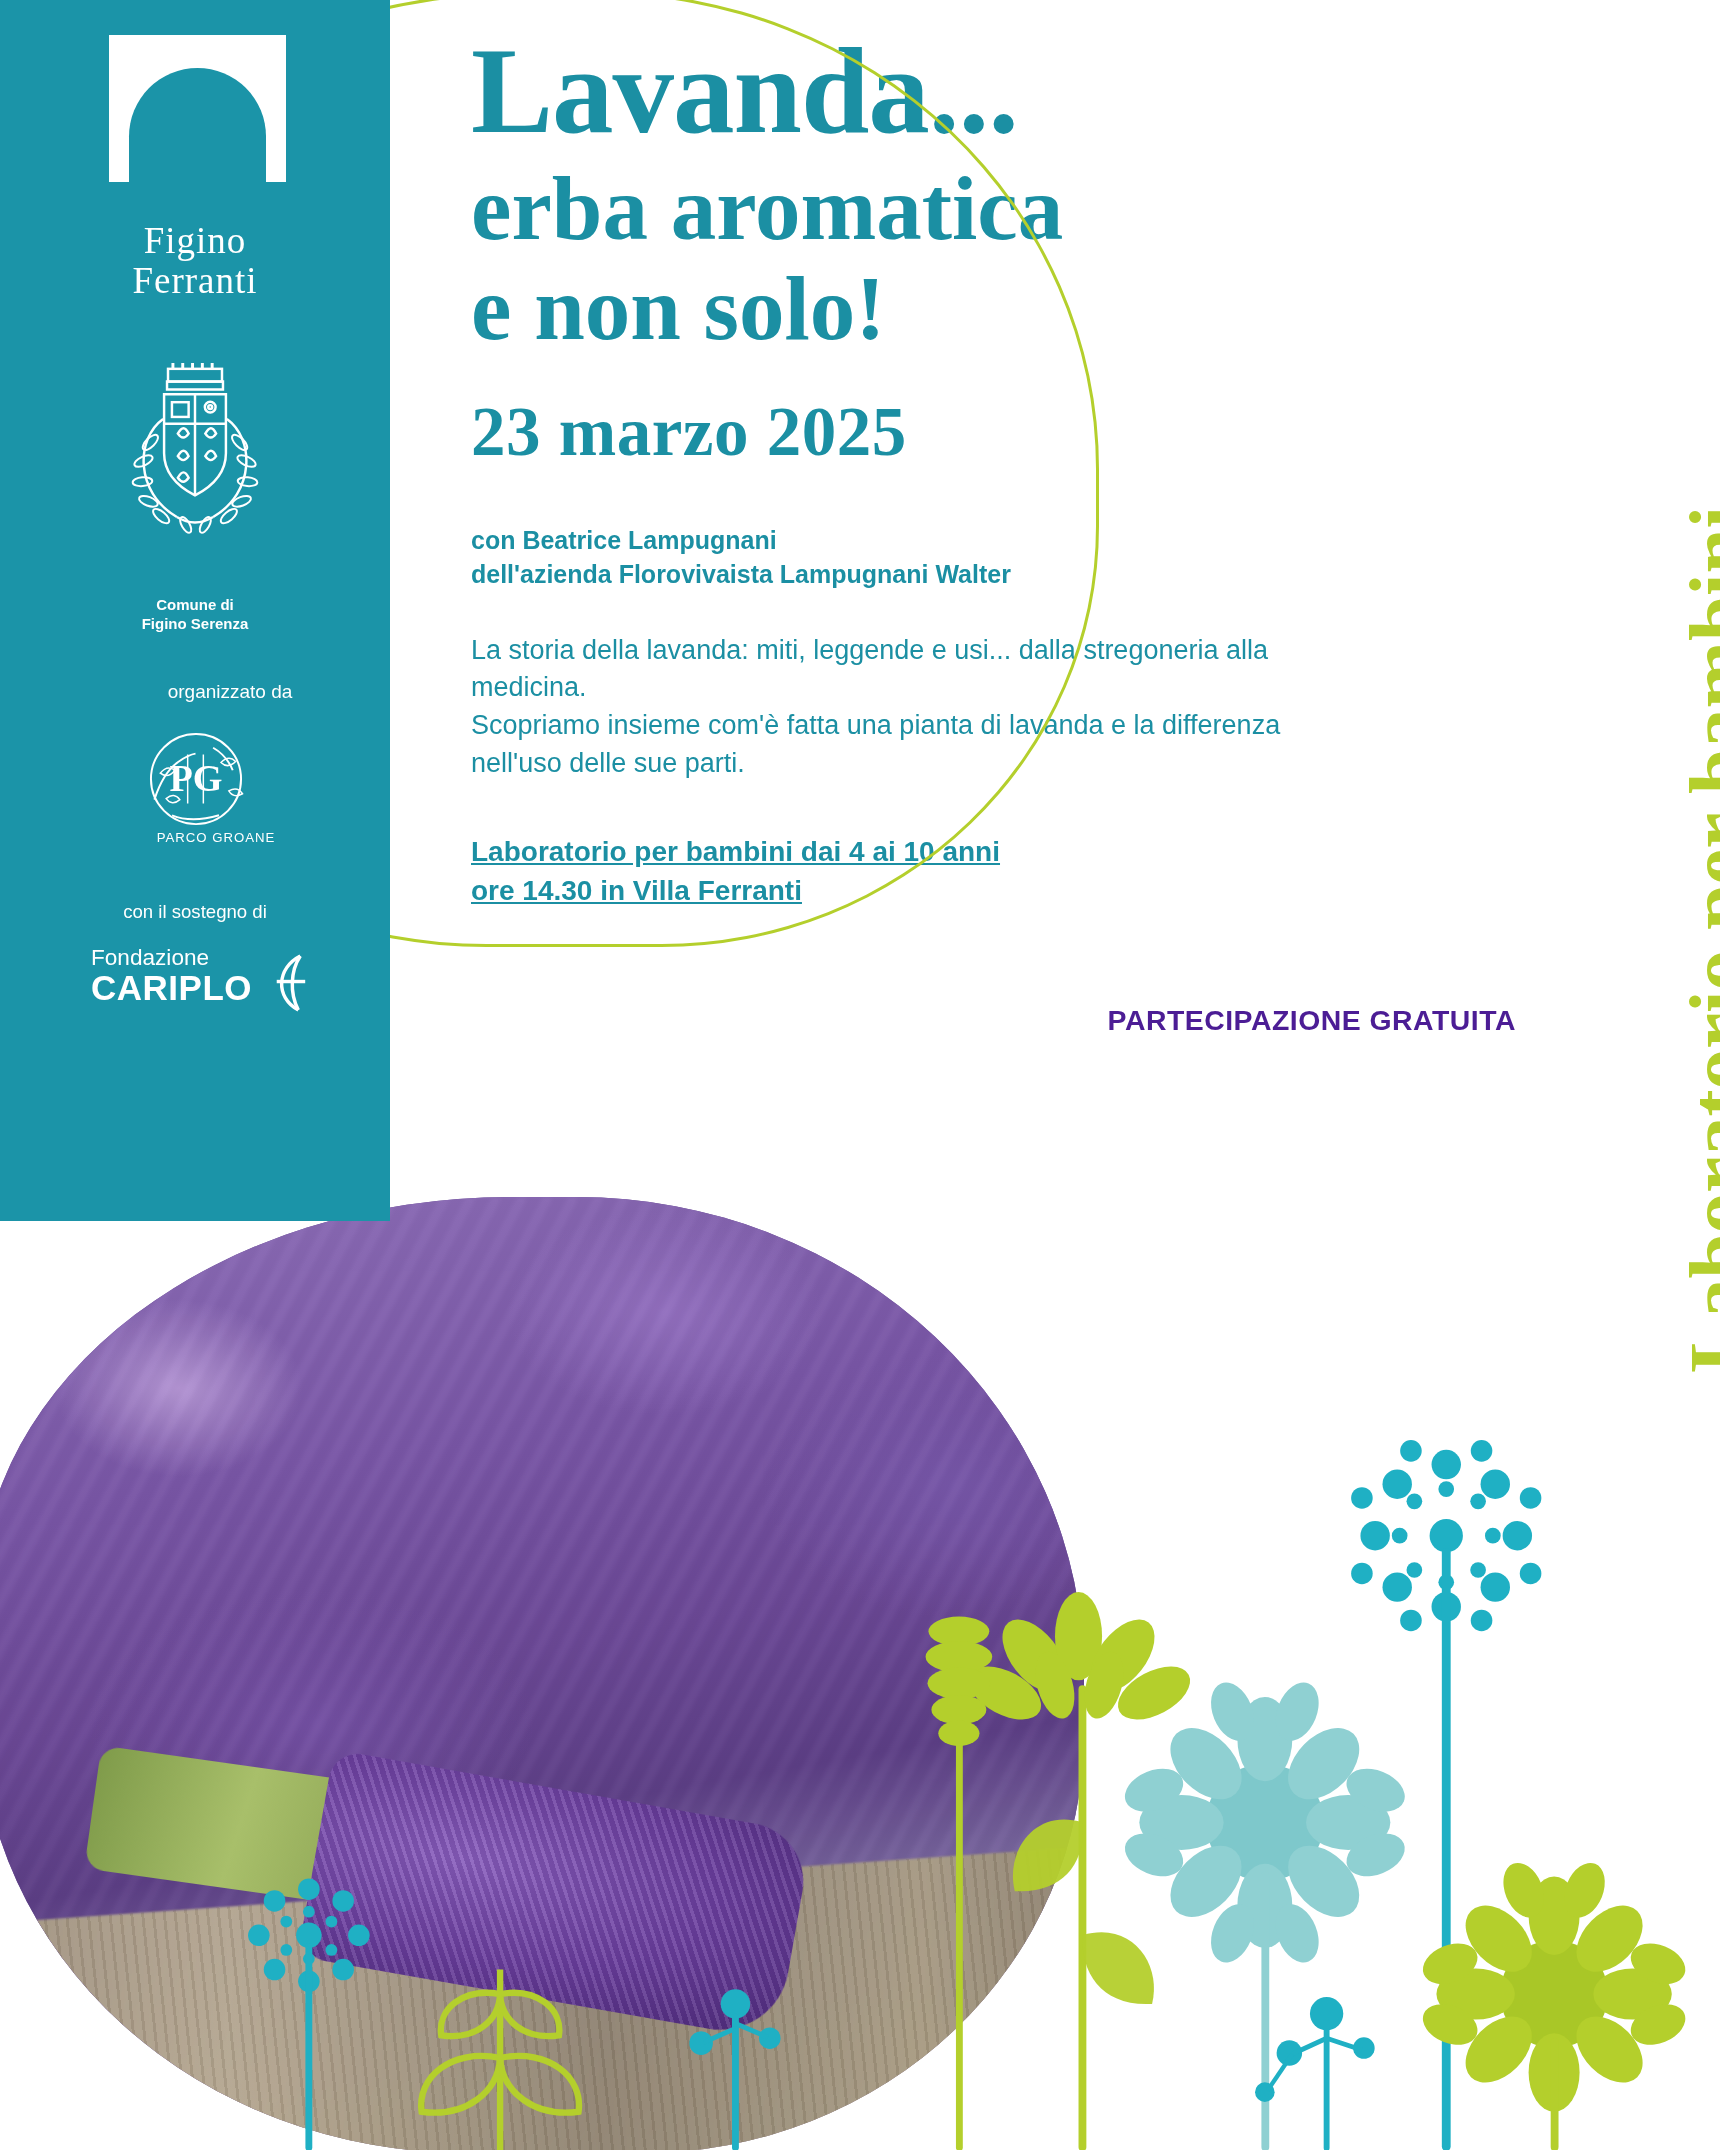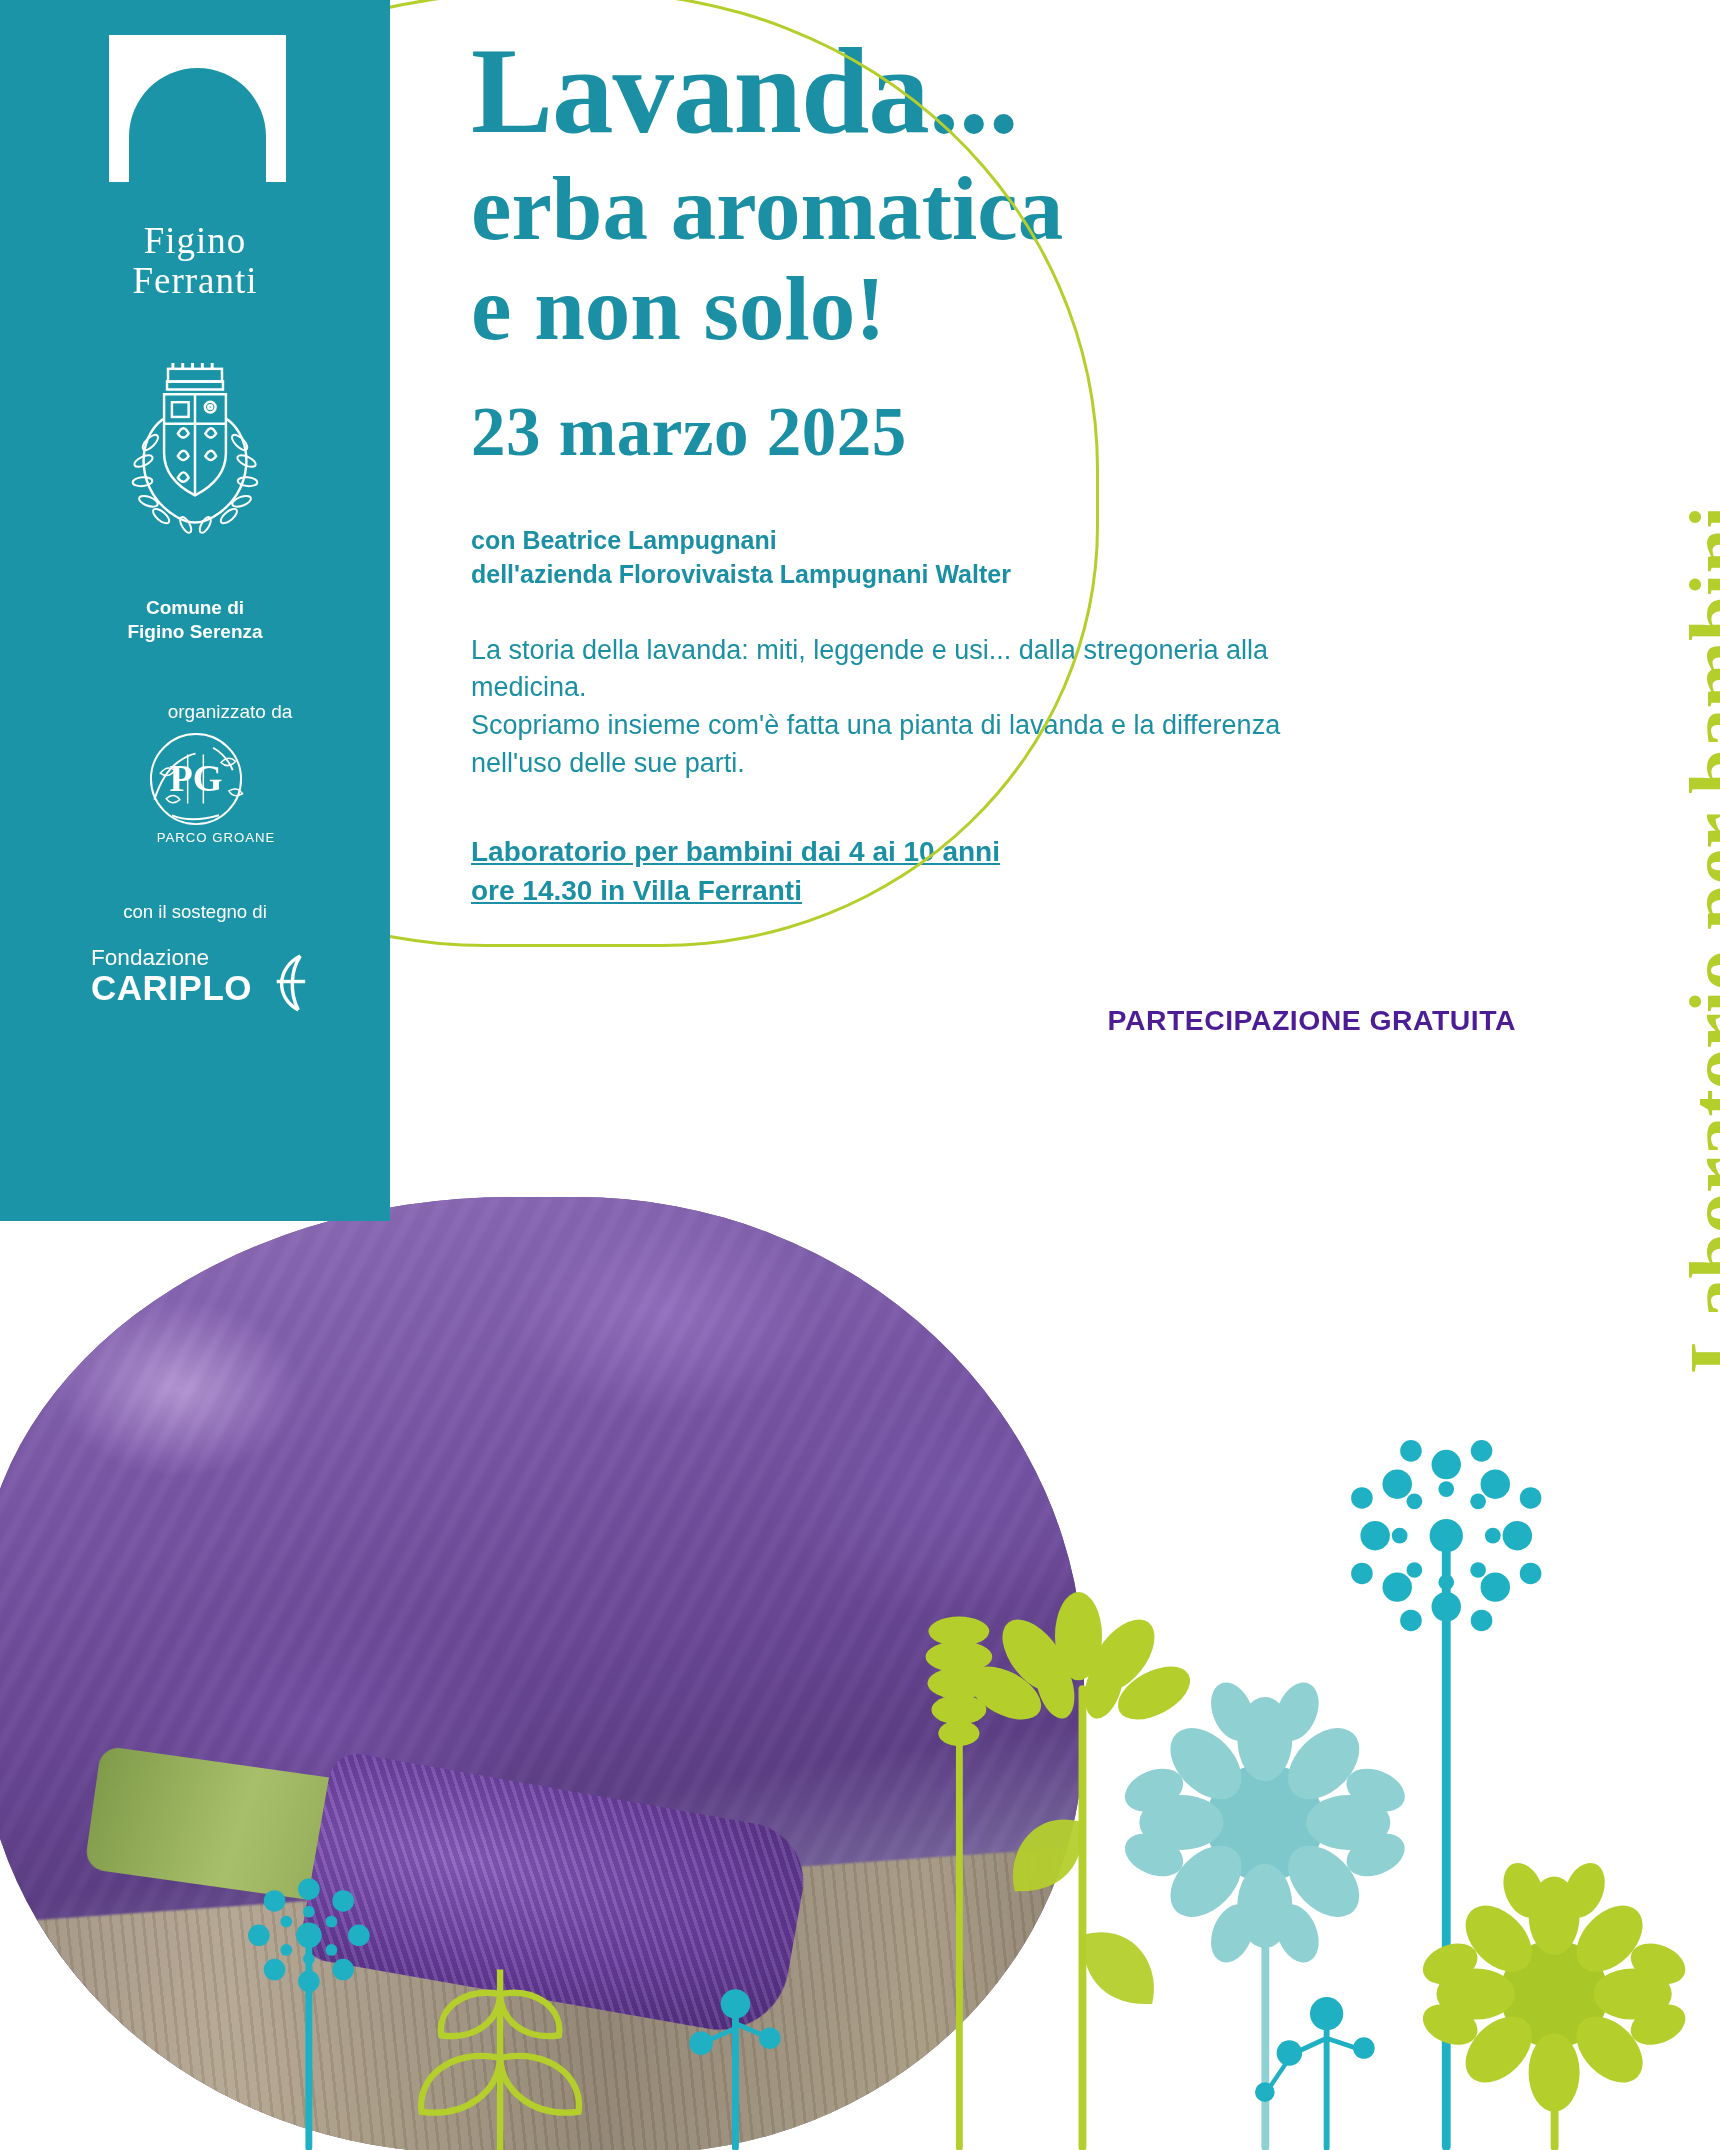--- a/index.html
+++ b/index.html
@@ -49,28 +49,28 @@
     position: absolute;
     left: 114px; top: 360px;
     width: 162px; height: 211px;
   }
   #crest-caption {
     position: absolute;
     left: 0; top: 596px;
     width: 390px;
     text-align: center;
     color: #ffffff;
-    font-size: 19px;
+    font-size: 15px;
     font-weight: bold;
     line-height: 1.25;
   }
 
   #organizzato-label {
     position: absolute;
-    left: 0; top: 701px;
+    left: 0; top: 681px;
     width: 460px;
     text-align: center;
     color: #ffffff;
     font-size: 19px;
     line-height: 1.2;
   }
   #pg-logo {
     position: absolute;
     left: 125px; top: 726px;
     width: 142px; height: 113px;

